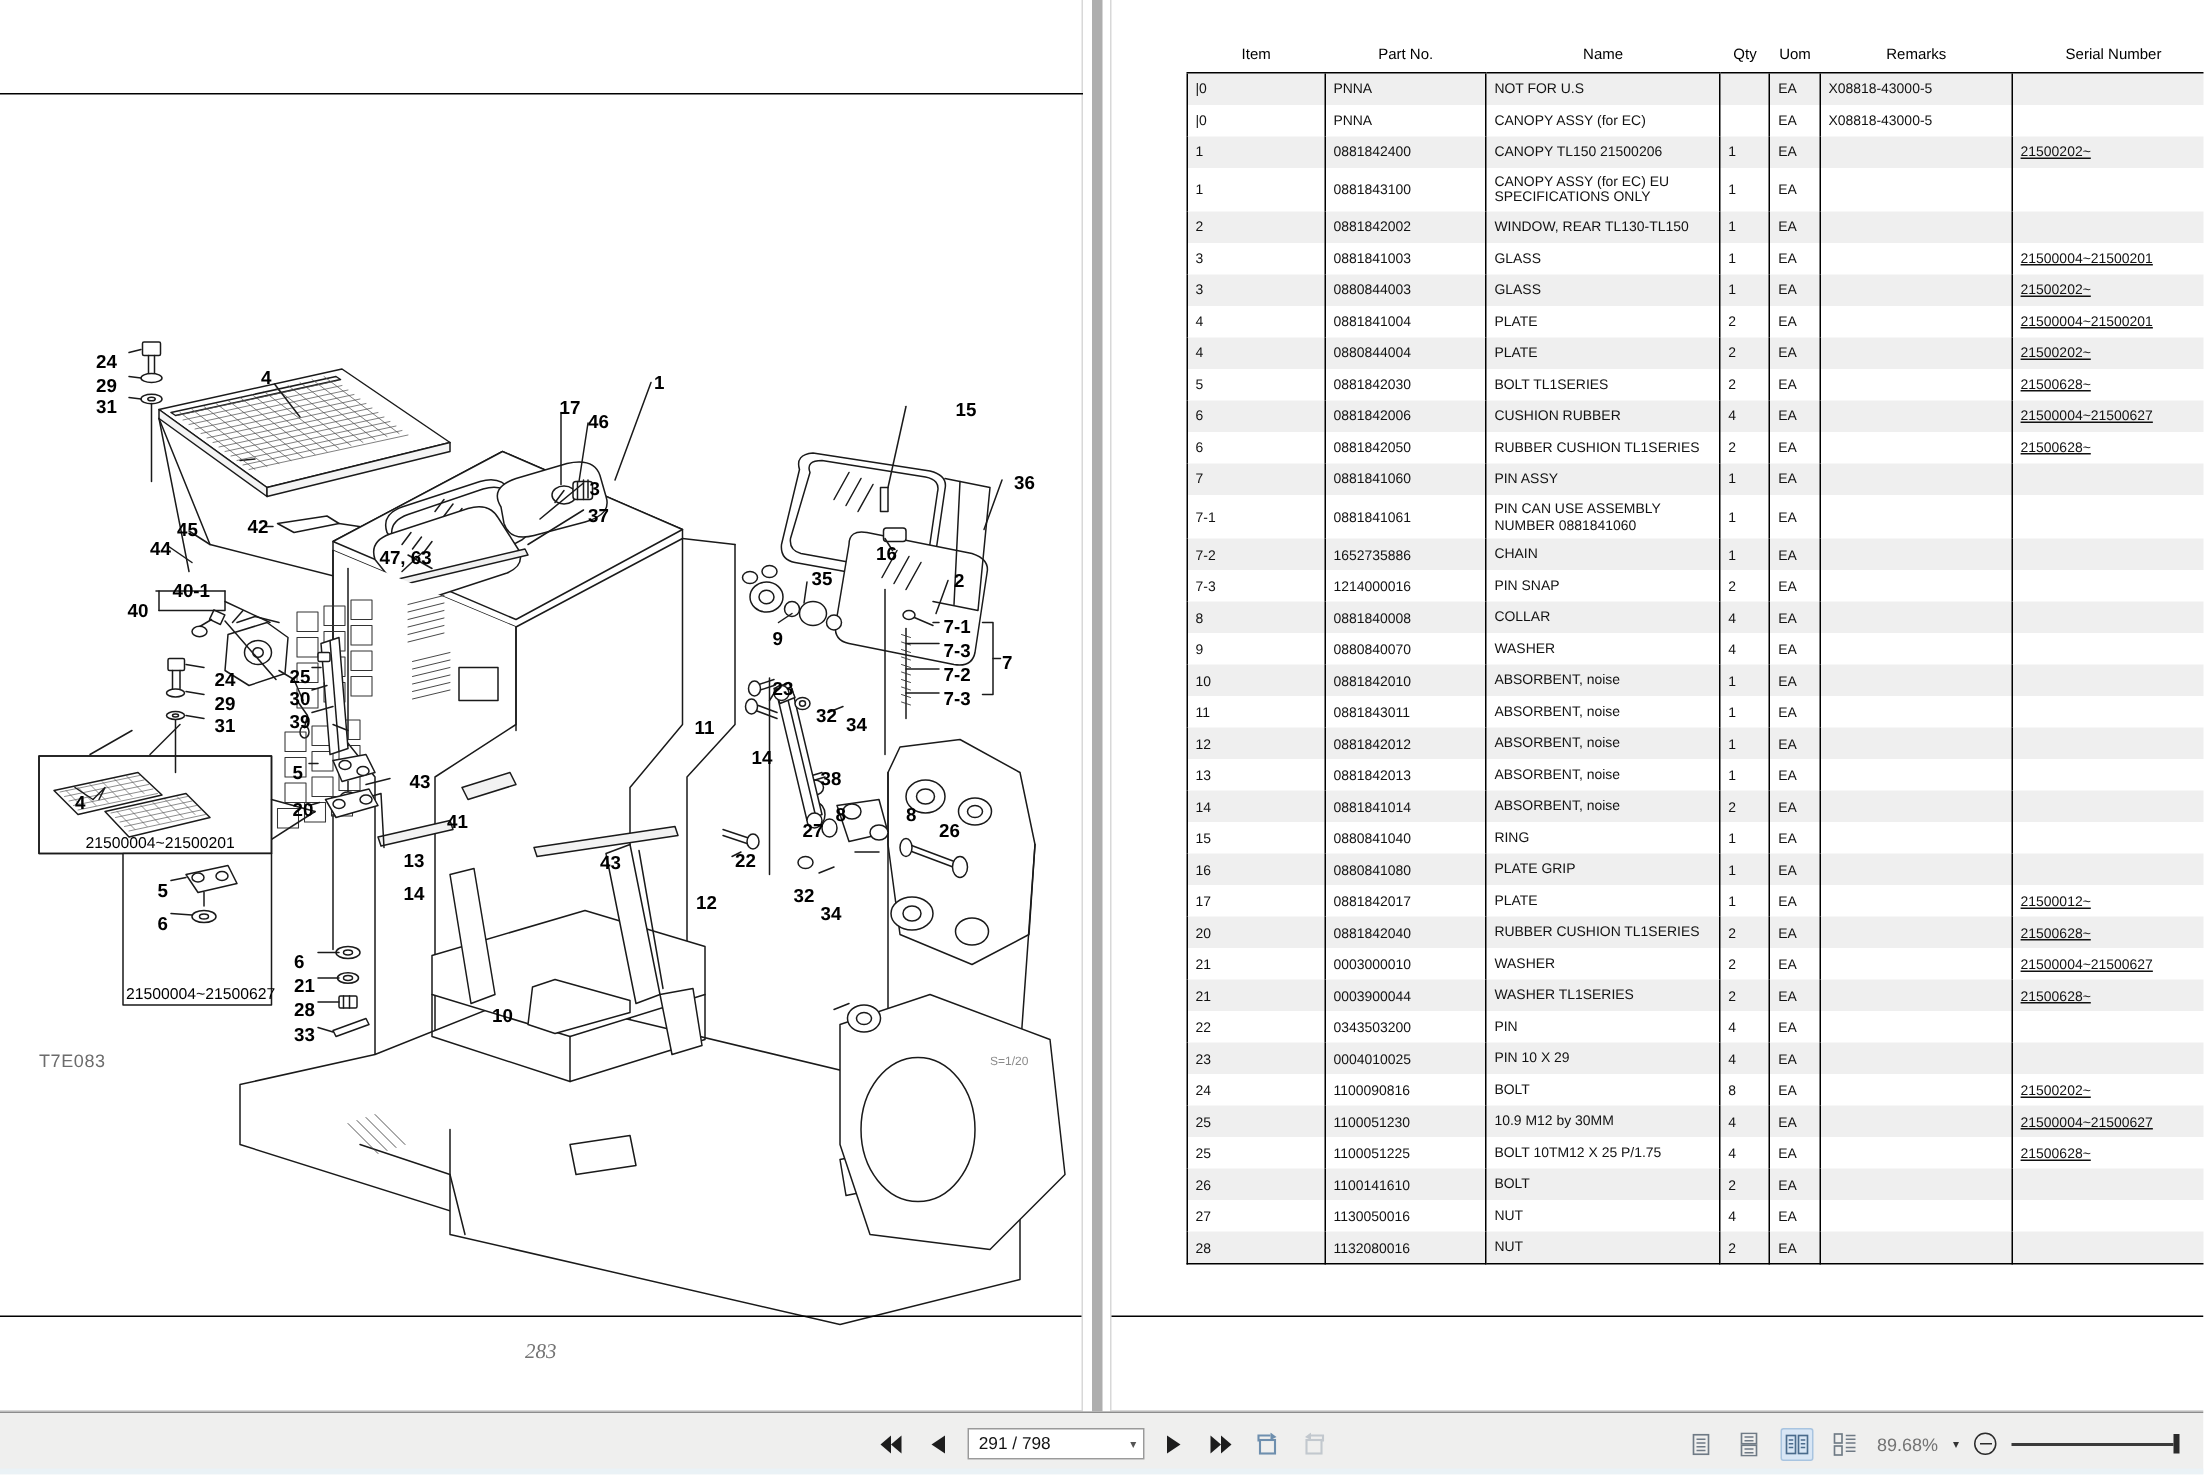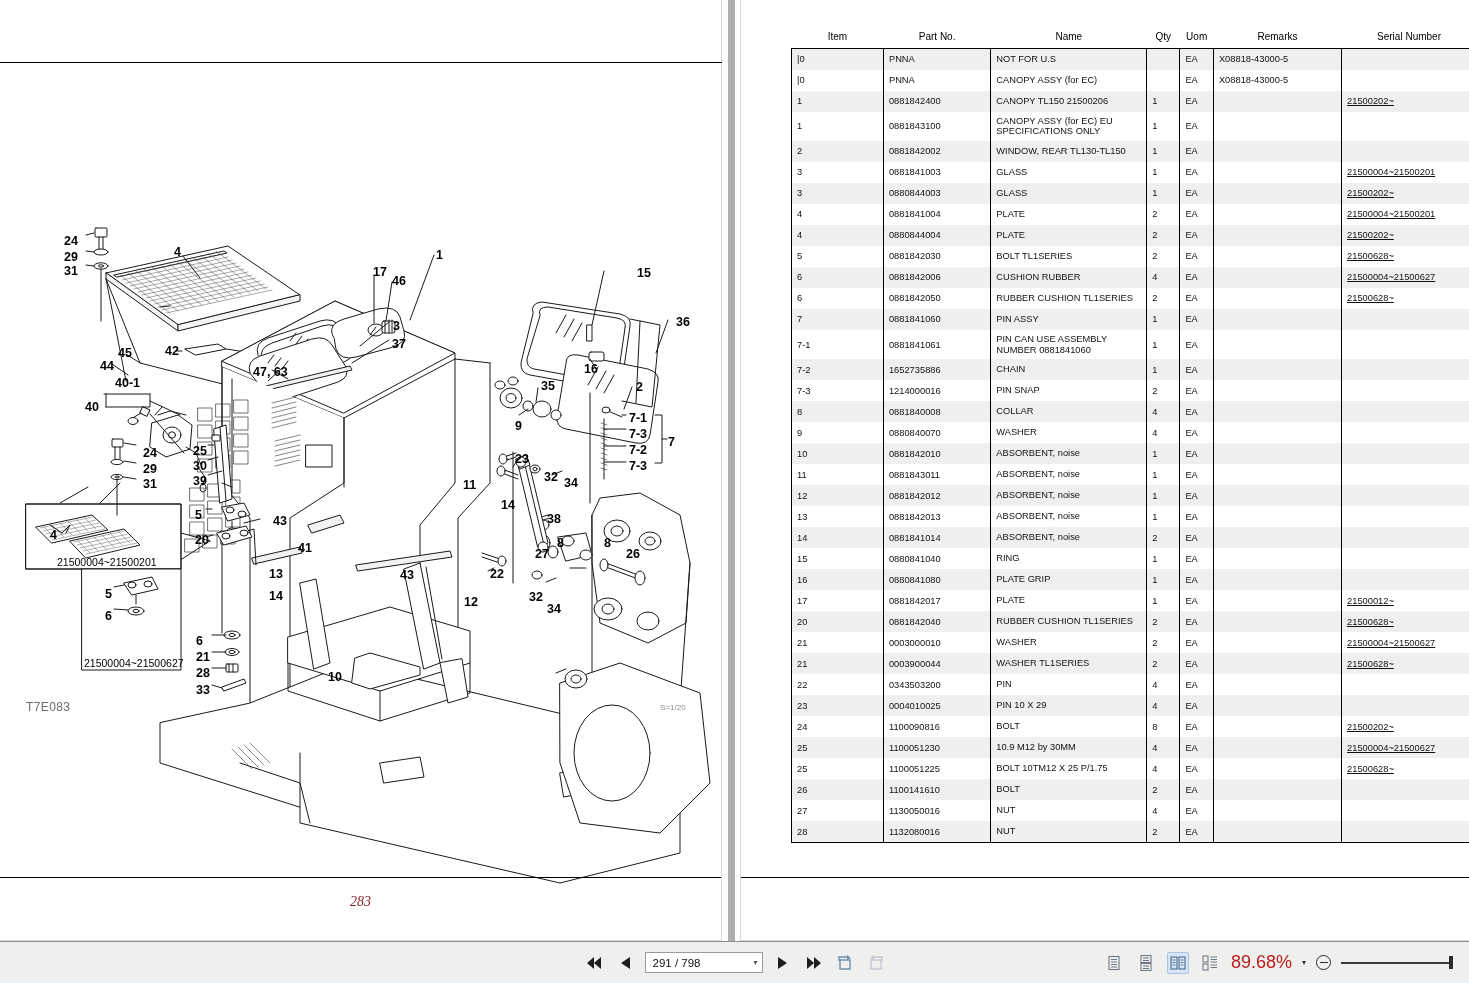--- a/index.html
+++ b/index.html
@@ -72,21 +72,21 @@
     position:absolute; font-size:10.5px; color:#000; white-space:nowrap;
   }
 
   
   .page-foot-rule {
     position:absolute; left:0px; bottom:62px; width:100%; height:1px; background:#000;
   }
   .page-num {
     position:absolute; bottom:30px; left:0; width:100%;
     text-align:center; font-size:14px; font-style:italic;
-    font-family:"Liberation Serif", serif; color:#7f1d1d;
+    font-family:"Liberation Serif", serif; color:#737373;
   }
 
   
   .table-wrap { position:absolute; left:22px; top:26px; width:594px;padding-left:28px; }
   table.parts {
     border-collapse: collapse; width: 686px;
     font-size: 9.3px; color:#111;
     font-family:"Liberation Sans", sans-serif;
   }
   table.parts th {
@@ -137,21 +137,21 @@
   }
   .icon-btn.dim { color:#b6bcc2; }
   .icon-btn.sel { background:#d8e6f5; border:1px solid #a8c4e0; border-radius:2px; }
   .page-input {
     width: 118px; height:21px; border:1px solid #9a9a9a; background:#fff;
     display:flex; align-items:center; padding:0 4px 0 7px;
     font-size:11.5px; color:#111; position:relative;
   }
   .page-input .val { flex:1; }
   .page-input .spin { font-size:8px; color:#555; }
-  .zoom-val { font-size:18px; color:#b91c1c; font-family:"Liberation Sans", sans-serif;}
+  .zoom-val { font-size:12px; color:#737373; font-family:"Liberation Sans", sans-serif;}
   .zoom-caret { font-size:8px; color:#333; }
   .zoom-slider { display:flex; align-items:center; gap:0; }
   .zoom-track { width:108px; height:2px; background:#3a3a3a; }
   .zoom-knob { width:4px; height:13px; background:#2b2b2b; }
   .rnd { width:15px; height:15px; border:1.4px solid #2b2b2b; border-radius:50%;
          display:flex; align-items:center; justify-content:center; }
   .rnd .bar { width:8px; height:1.4px; background:#2b2b2b; }
 </style>
 </head>
 <body>
@@ -590,21 +590,21 @@
         </svg>
 
         <div id="callout-layer">
             <div class="cal" style="left: 64px; top: 172px;">24</div>
             <div class="cal" style="left: 64px; top: 188px;">29</div>
             <div class="cal" style="left: 64px; top: 202px;">31</div>
             <div class="cal" style="left: 174px; top: 183px;">4</div>
             <div class="cal" style="left: 118px; top: 284px;">45</div>
             <div class="cal" style="left: 100px; top: 297px;">44</div>
             <div class="cal" style="left: 165px; top: 282px;">42</div>
-            <div class="cal" style="left: 115px; top: 314px;">40-1</div>
+            <div class="cal" style="left: 115px; top: 325px;">40-1</div>
             <div class="cal" style="left: 85px; top: 338px;">40</div>
             <div class="cal" style="left: 373px; top: 203px;">17</div>
             <div class="cal" style="left: 392px; top: 212px;">46</div>
             <div class="cal" style="left: 436px; top: 186px;">1</div>
             <div class="cal" style="left: 393px; top: 257px;">3</div>
             <div class="cal" style="left: 392px; top: 275px;">37</div>
             <div class="cal" style="left: 253px; top: 303px;">47,  63</div>
             <div class="cal" style="left: 637px; top: 204px;">15</div>
             <div class="cal" style="left: 676px; top: 253px;">36</div>
             <div class="cal" style="left: 584px; top: 300px;">16</div>

